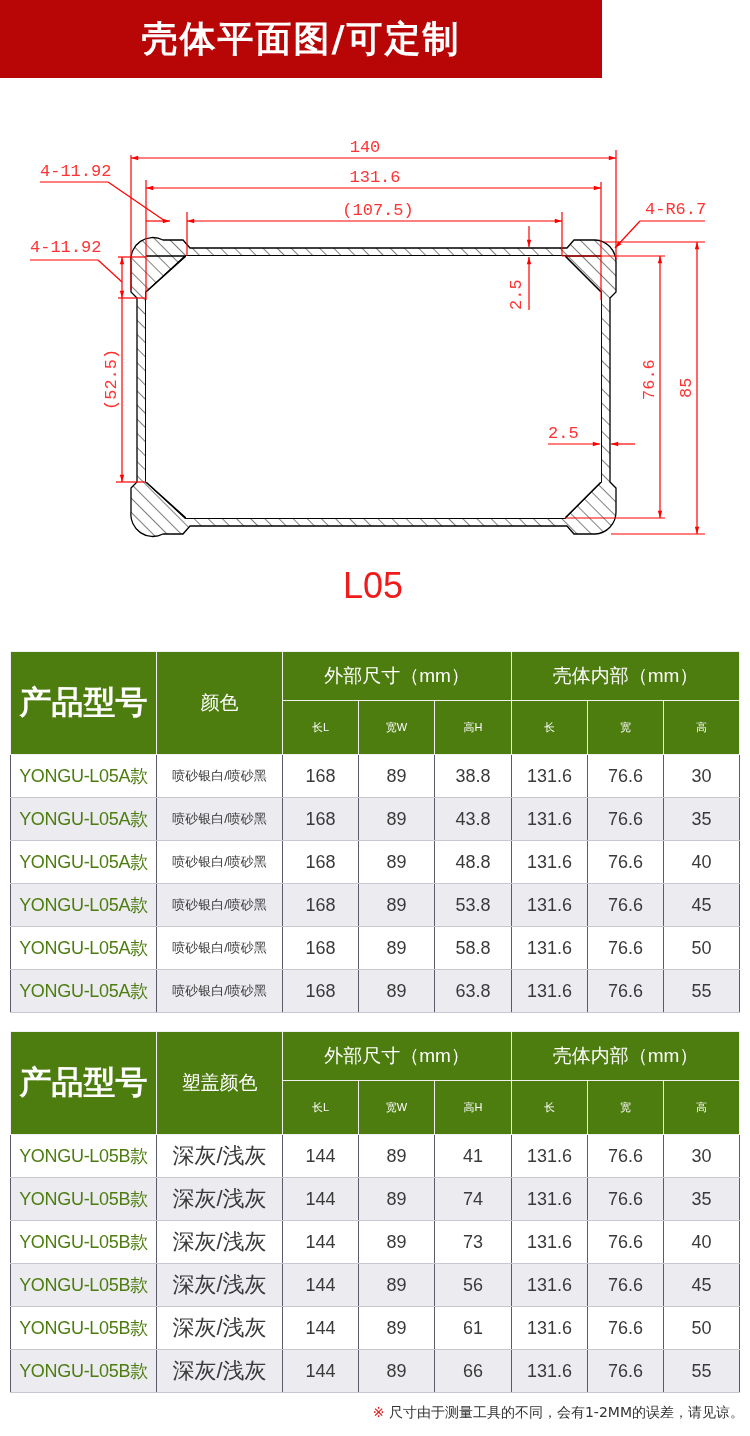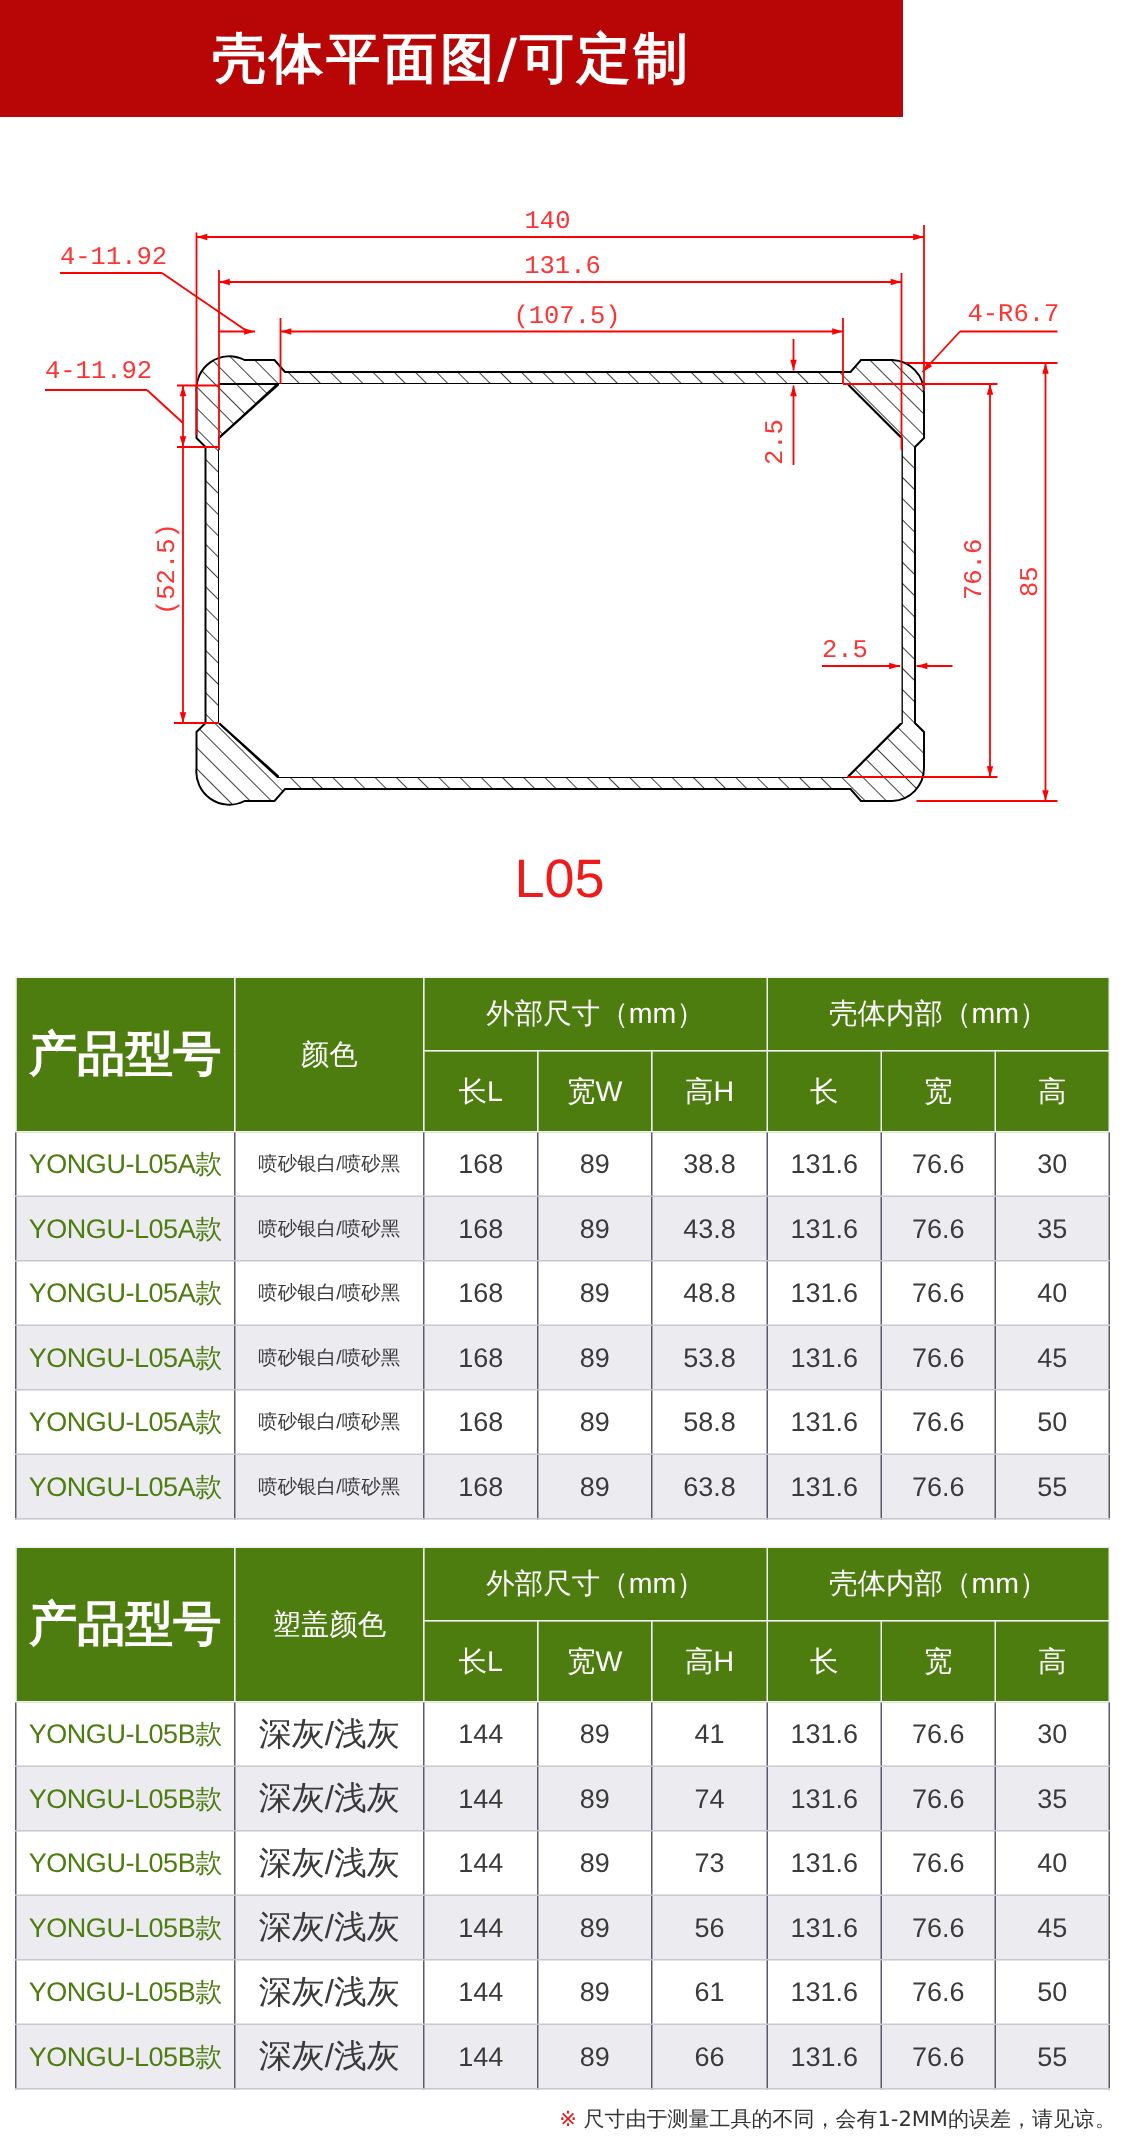--- a/index.html
+++ b/index.html
@@ -11,21 +11,21 @@
   .drawing { position: absolute; left: 0; top: 78px; width: 750px; height: 480px; }
   .model-label { position: absolute; left: 0; width: 746px; top: 565px; text-align: center;
                  color: #ef1b1b; font-size: 36px; font-family: "Liberation Sans", sans-serif; }
   table.spec { position: absolute; left: 10px; width: 729px; border-collapse: collapse;
                table-layout: fixed; font-family: "Liberation Sans", "DejaVu Sans", sans-serif; }
   table.spec th { background: #4d7c0f; color: #fff; font-weight: normal;
                   border: 1px solid #f0f0f0; text-align: center; }
   table.spec th.big { font-size: 32px; font-weight: bold; }
   table.spec th.mid { font-size: 19px; }
   table.spec th.grp { font-size: 19px; height: 46px; }
-  table.spec th.sub { font-size: 19px; height: 51px; }
+  table.spec th.sub { font-size: 11px; height: 51px; }
   table.spec td { border-left: 1px solid #5a5a6a; border-right: 1px solid #5a5a6a;
                   border-top: 1px solid #c8c8d0; border-bottom: 1px solid #c8c8d0;
                   text-align: center; color: #3a3a3a; font-size: 18px; height: 42px; padding: 0; }
   table.spec tr.even td { background: #ebebf0; }
   table.spec tr.odd td { background: #ffffff; }
   table.spec td.model { font-size: 18px; letter-spacing: -0.3px; color: #4d7c0f; }
   table.spec td.color-small { font-size: 13px; }
   table.spec td.color-normal { font-size: 22px; }
   table.spec { border: 1px solid #2a2a2a; }
   #tblA { top: 651px; }

